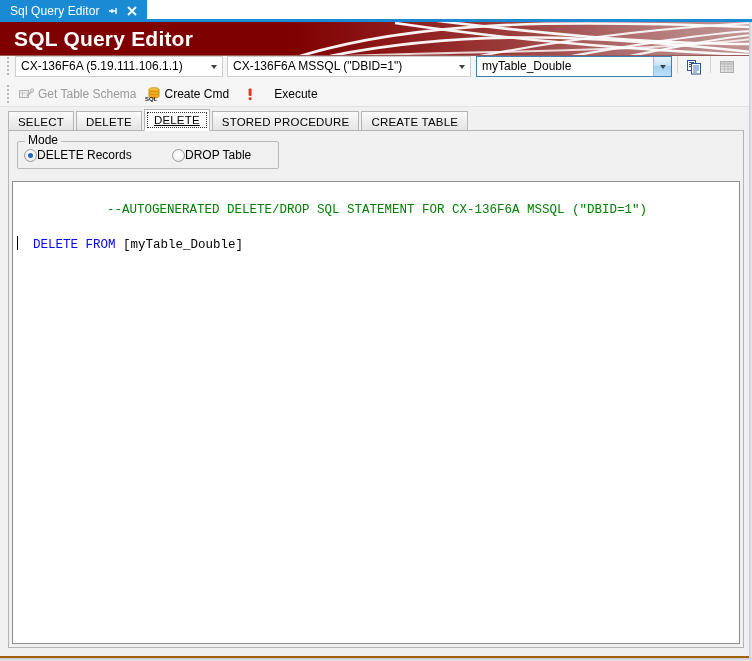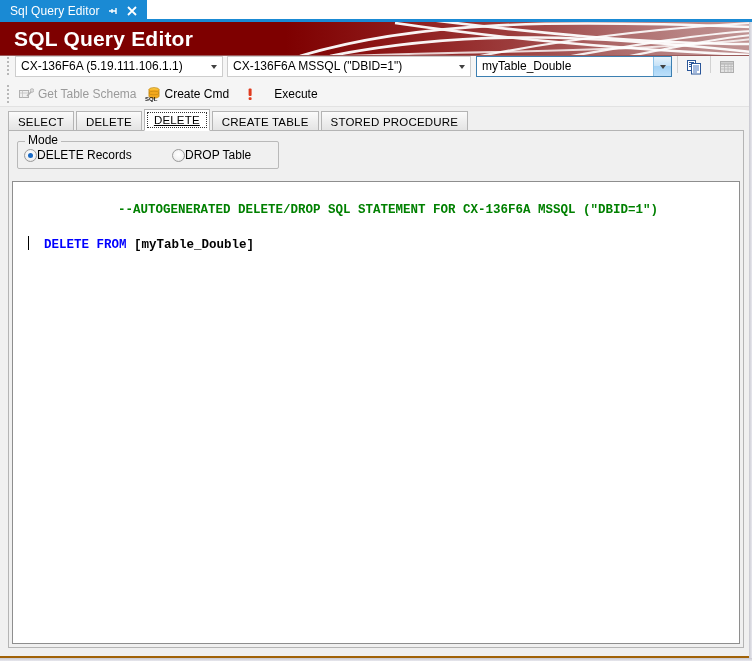--- a/index.html
+++ b/index.html
@@ -334,23 +334,22 @@
     border: 1px solid #8e8e8e;
     box-sizing: border-box;
     overflow: hidden;
     padding: 3px 0 0 1px;
   }
   .code-line {
     font-family: "Liberation Mono", "DejaVu Sans Mono", monospace;
     font-size: 12.5px;
     line-height: 17px;
     white-space: pre;
-    padding-left: 14px;
-    position: relative;
-    font-weight: bold;
+    padding-left: 3px;
+    position: relative;
   }
   .tok-comment { color: #008000; }
   .tok-keyword { color: #0000ff; margin-left: 16px; }
   .tok-plain   { color: #000000; }
   .caret {
     display: inline-block;
     width: 1px;
     height: 14px;
     background: #000000;
     vertical-align: -2px;
@@ -522,24 +521,24 @@
           <span>SELECT</span>
         </div>
         <div class="ttab">
           <span>DELETE</span>
         </div>
         <div class="ttab selected">
           <span>DELETE</span>
           <span class="focus-ring"></span>
         </div>
         <div class="ttab">
+          <span>STORED PROCEDURE</span>
+        </div>
+        <div class="ttab">
           <span>CREATE TABLE</span>
-        </div>
-        <div class="ttab">
-          <span>STORED PROCEDURE</span>
         </div>
       </div>
 
       <div class="tabctl-panel">
 
         <div class="groupbox">
           <div class="groupbox-legend">Mode</div>
           <div class="radio-row">
             <label class="radio-item item-1">
               <span class="radio-dot checked"></span>

